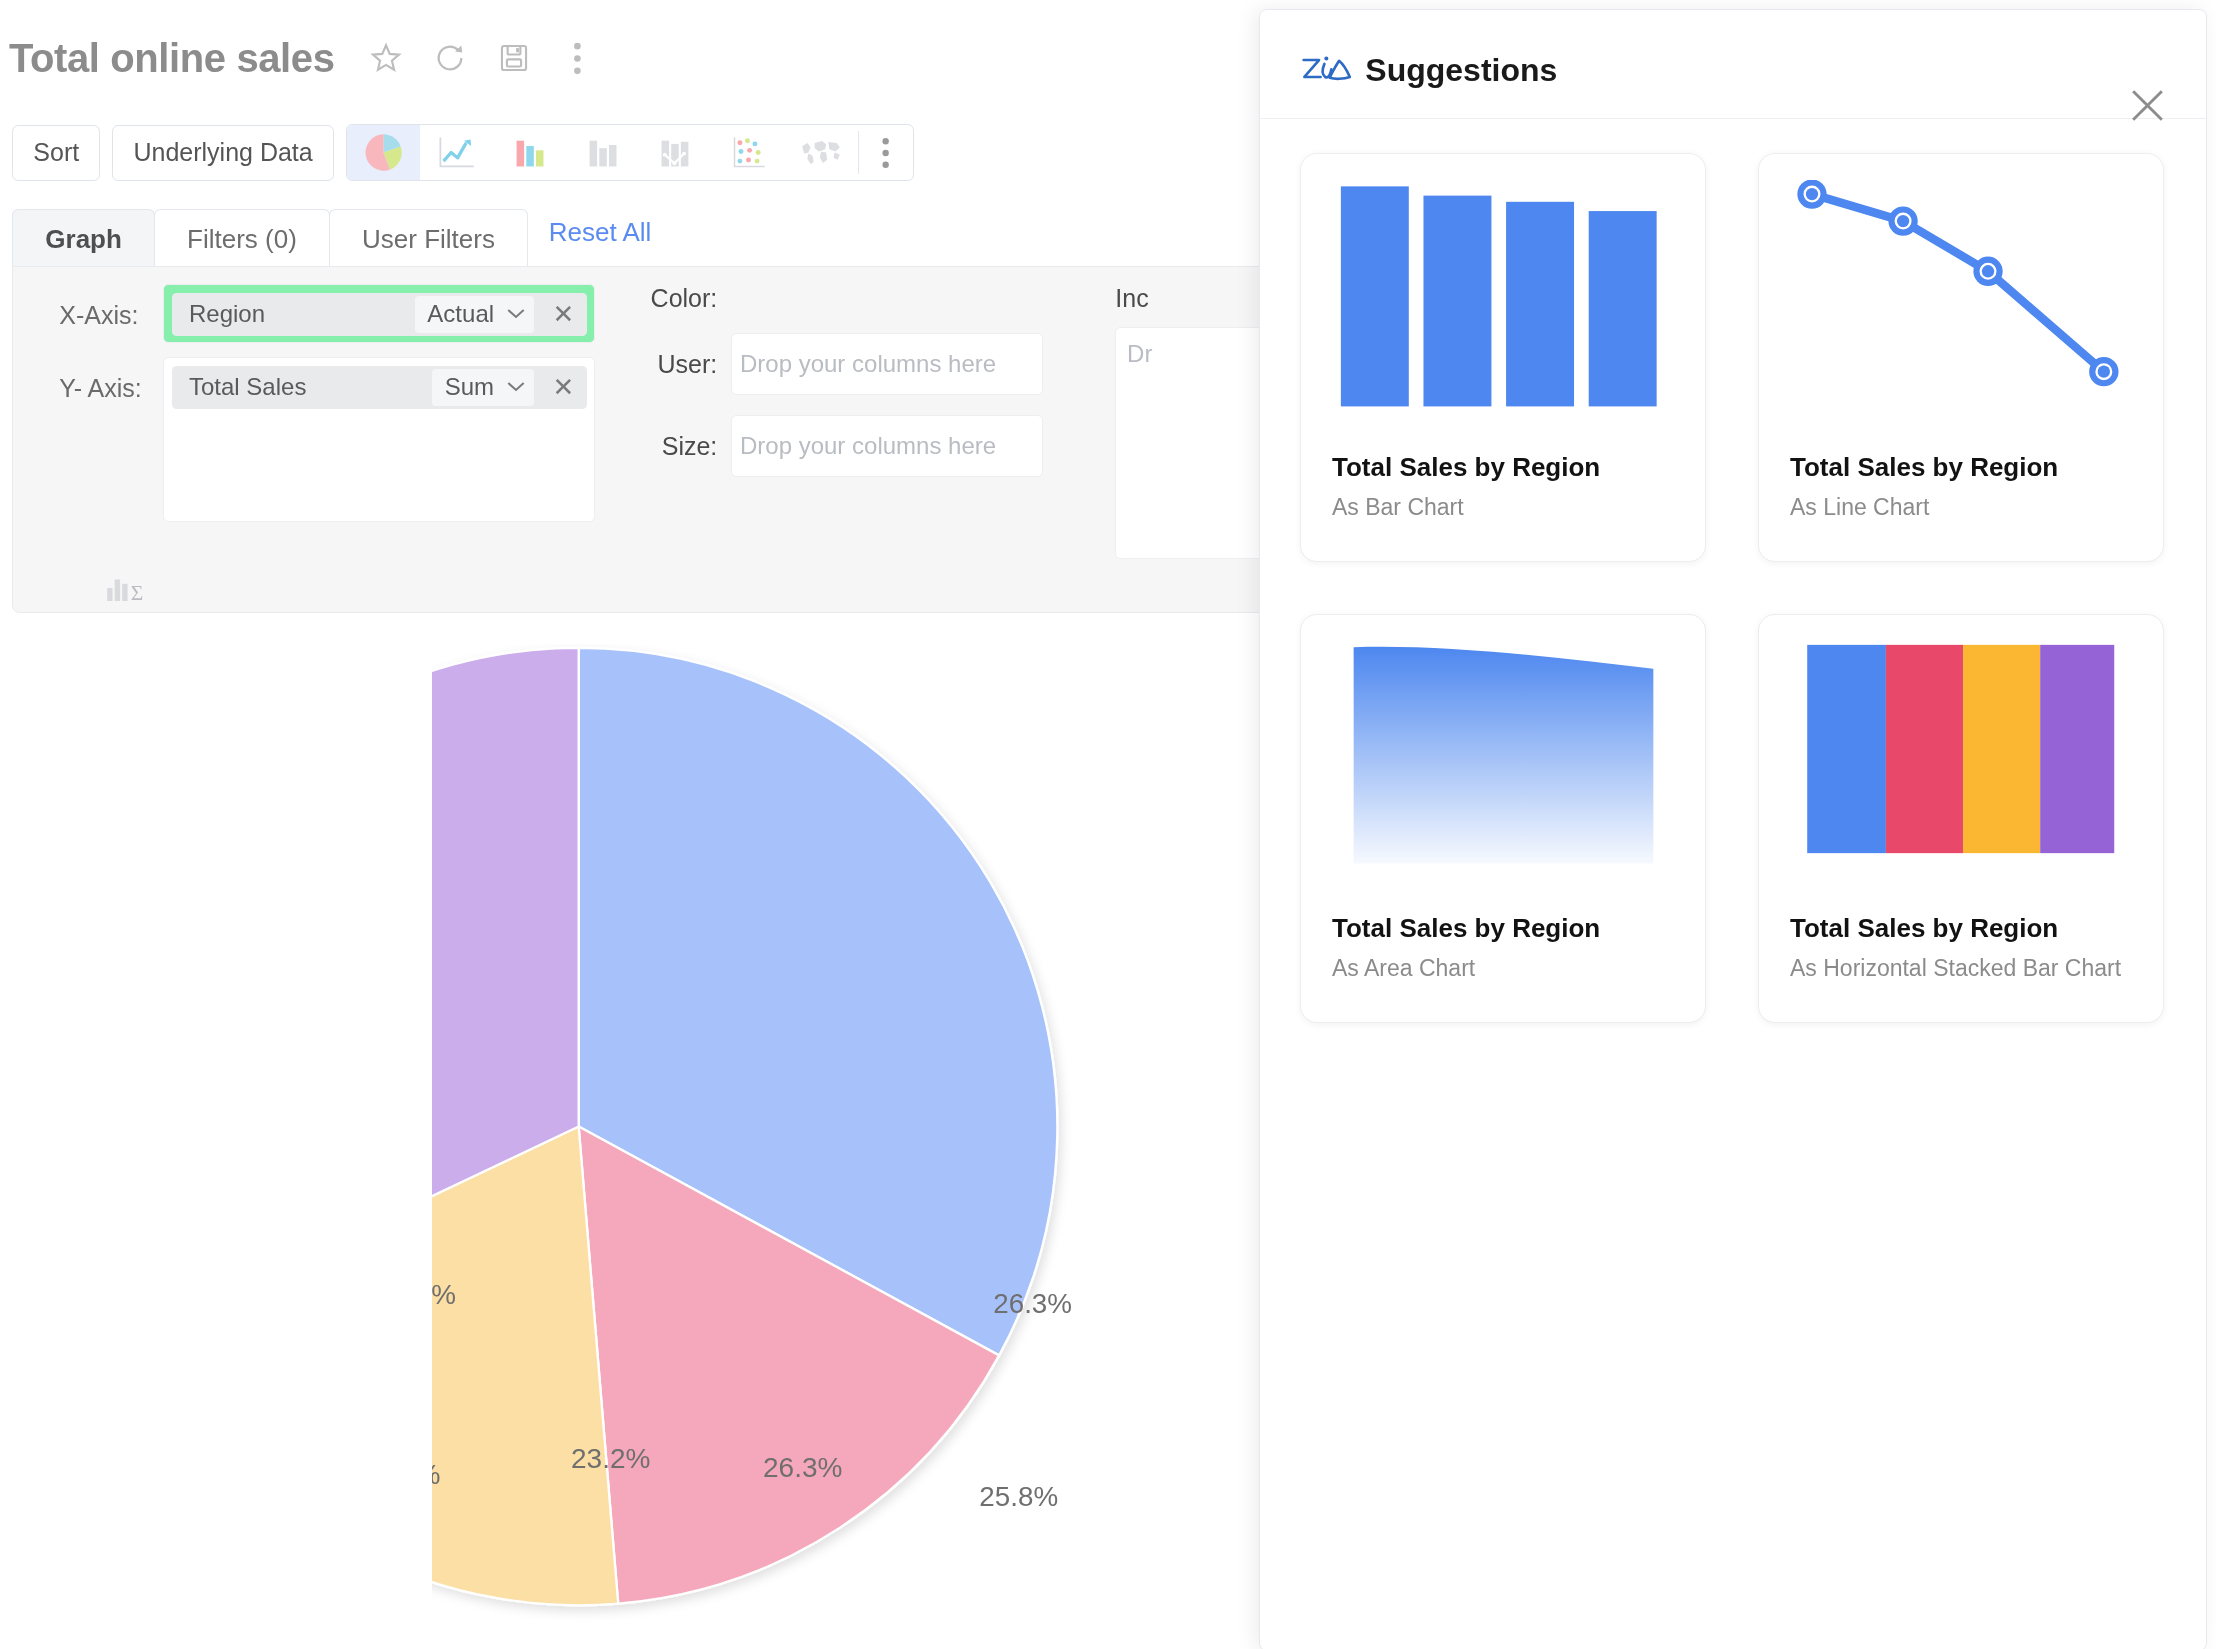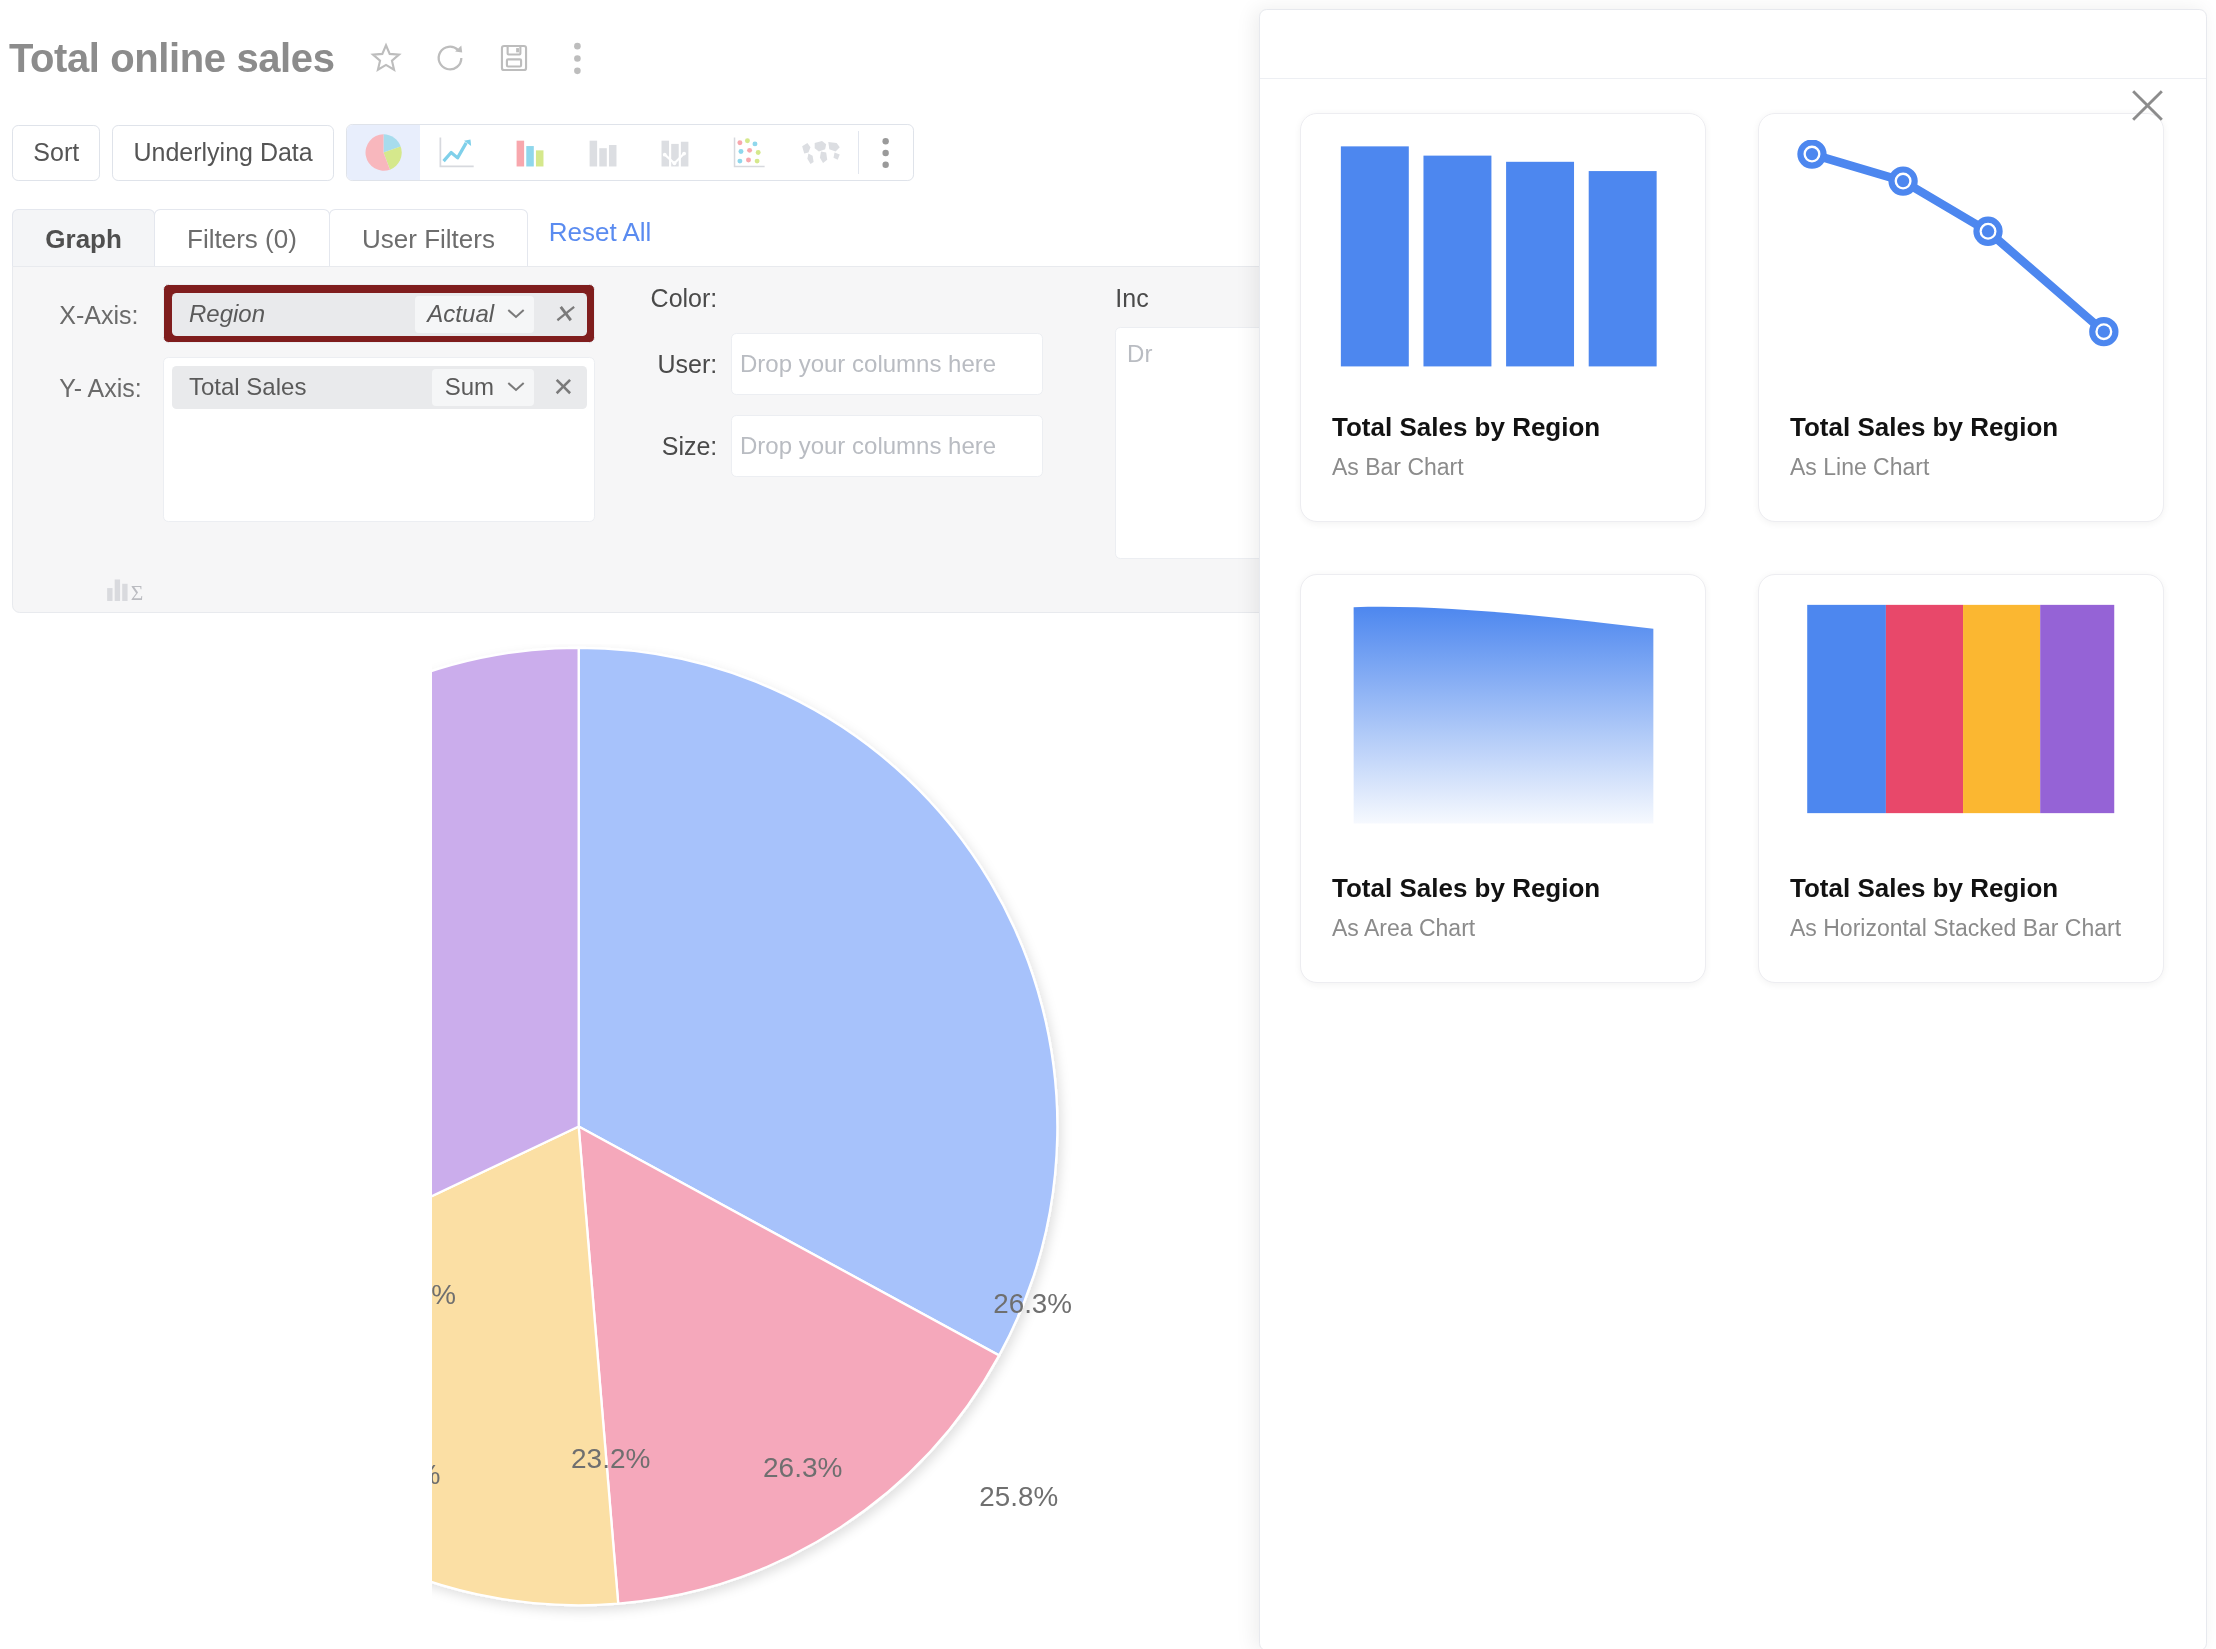--- a/index.html
+++ b/index.html
@@ -71,22 +71,22 @@
     border-top-right-radius: 7.7px;
     display: flex;
   }
   .shelf-col { position: relative; }
   .col-axis { width: 610px; padding: 17px 0 0 46px; }
   .axis-row { display: flex; align-items: flex-start; margin-bottom: 14px; }
   .axis-label {
     font-size: 25px; color: #6a6a6a; width: 104px; padding-top: 17px; white-space: nowrap;
   }
   .drop-x {
-    width: 432px; background: #7f1d1d; border: 0.8px solid #eceef2; border-radius: 5.4px;
-    padding: 7.7px; height: 59px; font-style: italic;
+    width: 432px; background: #86efac; border: 0.8px solid #eceef2; border-radius: 5.4px;
+    padding: 7.7px; height: 59px;
   }
   .drop-y {
     width: 432px; background: #fff; border: 0.8px solid #eceef2; border-radius: 5.4px;
     padding: 7.7px; height: 165px;
   }
   .pill {
     height: 43px; background: #e9eaec; border-radius: 4.6px;
     display: flex; align-items: center; padding-left: 17px; gap: 7.7px;
   }
   .pill-name { font-size: 24px; color: #5a5a5a; flex: 1; white-space: nowrap; }
@@ -381,20 +381,33 @@
     </svg>
     <div style="position:absolute; left:0; top:0; width:911px; height:996px; pointer-events:none;">
       <div style="position:absolute; left:139px; top:799px; font-size:28px; color:#6f6f6f;">23.2%</div>
       <div style="position:absolute; left:331px; top:808px; font-size:28px; color:#6f6f6f;">26.3%</div>
 
     </div>
   </div>
 
   <div class="sugg-panel">
     <div class="sugg-header">
+      <div class="sugg-title-row">
+        <span>
+          <svg width="57" height="37" viewBox="0 0 74 48">
+            <g fill="none" stroke="#2d6bc4" stroke-width="3.4" stroke-linecap="round" stroke-linejoin="round">
+              <path d="M6 13 L26 13 L7 35 L28 35"></path>
+              <path d="M33 18 C30 25 30 32 34 35 C38 37 41 32 42 25"></path>
+              <path d="M52 14 C47 22 42 31 40 36 C46 38 58 38 66 35 C62 26 57 18 52 14 Z"></path>
+            </g>
+            <circle cx="35.5" cy="11" r="2.6" fill="#2d6bc4"></circle>
+          </svg>
+        </span>
+        <span class="sugg-title">Suggestions</span>
+      </div>
       <div class="sugg-close">
         <svg width="43" height="43" viewBox="0 0 24 24">
           <line x1="4" y1="4" x2="20" y2="20" stroke="#8c8c8c" stroke-width="1.6"></line>
           <line x1="20" y1="4" x2="4" y2="20" stroke="#8c8c8c" stroke-width="1.6"></line>
         </svg>
       </div>
     </div>
 
     <div class="cards">
 

